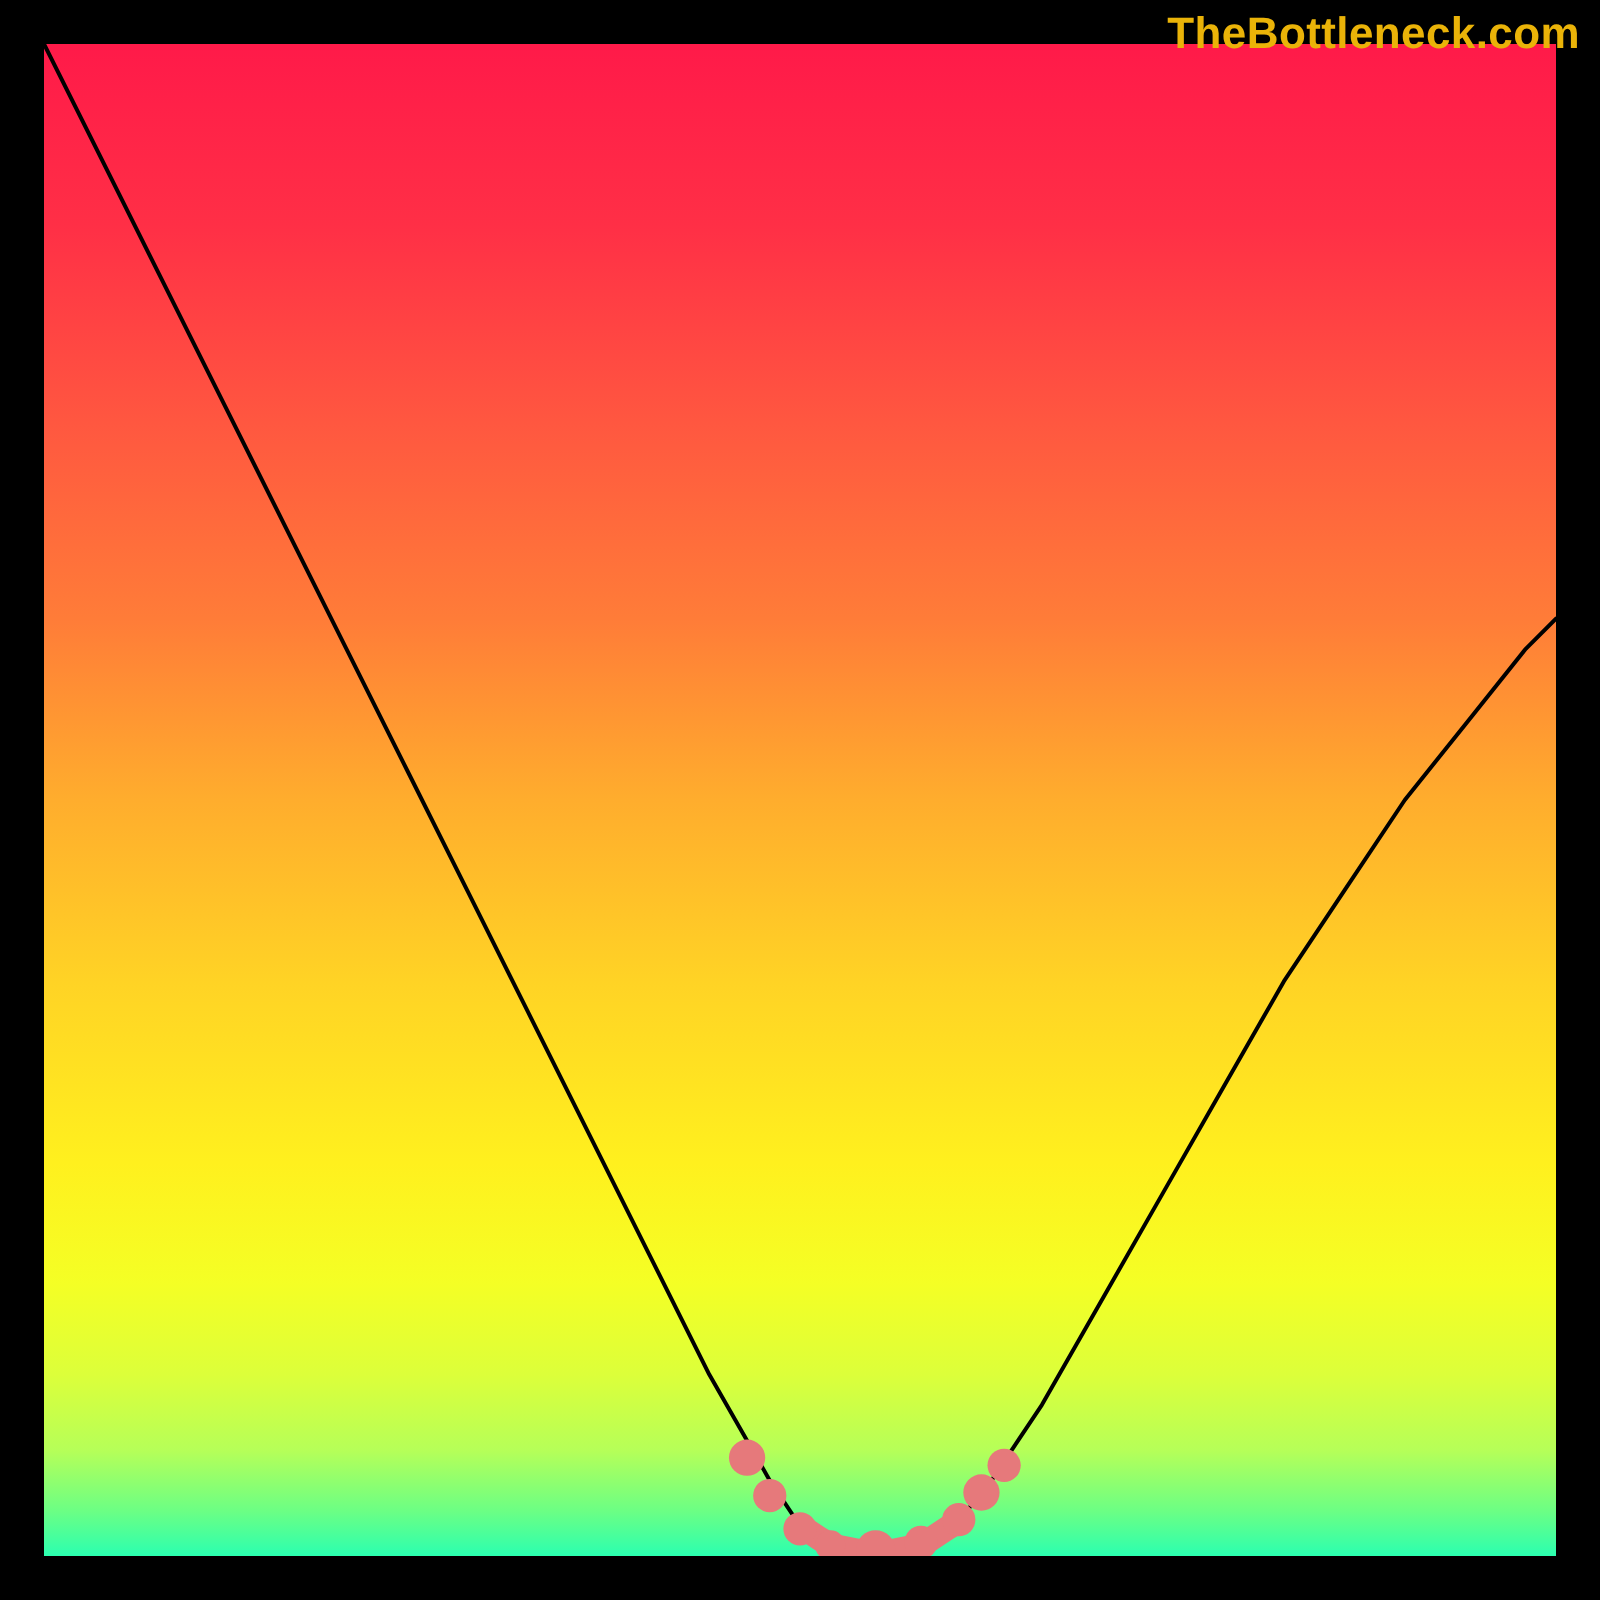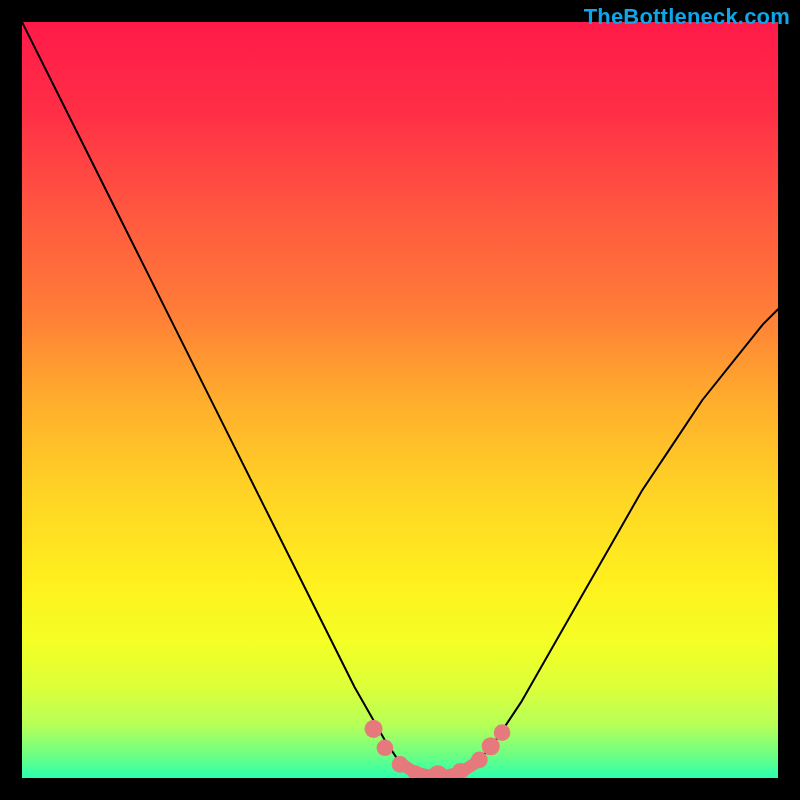--- a/index.html
+++ b/index.html
@@ -26,21 +26,21 @@
     height: 756px;
     overflow: hidden;
   }
   .watermark {
     position: absolute;
     top: 4px;
     right: 10px;
     font-family: Arial, Helvetica, sans-serif;
     font-size: 22px;
     font-weight: 600;
-    color: #0ea5e9;
+    color: #eab308;
     letter-spacing: 0.2px;
   }
   svg.curve {
     position: absolute;
     left: 0;
     top: 0;
   }
 </style>
 </head>
 <body>

